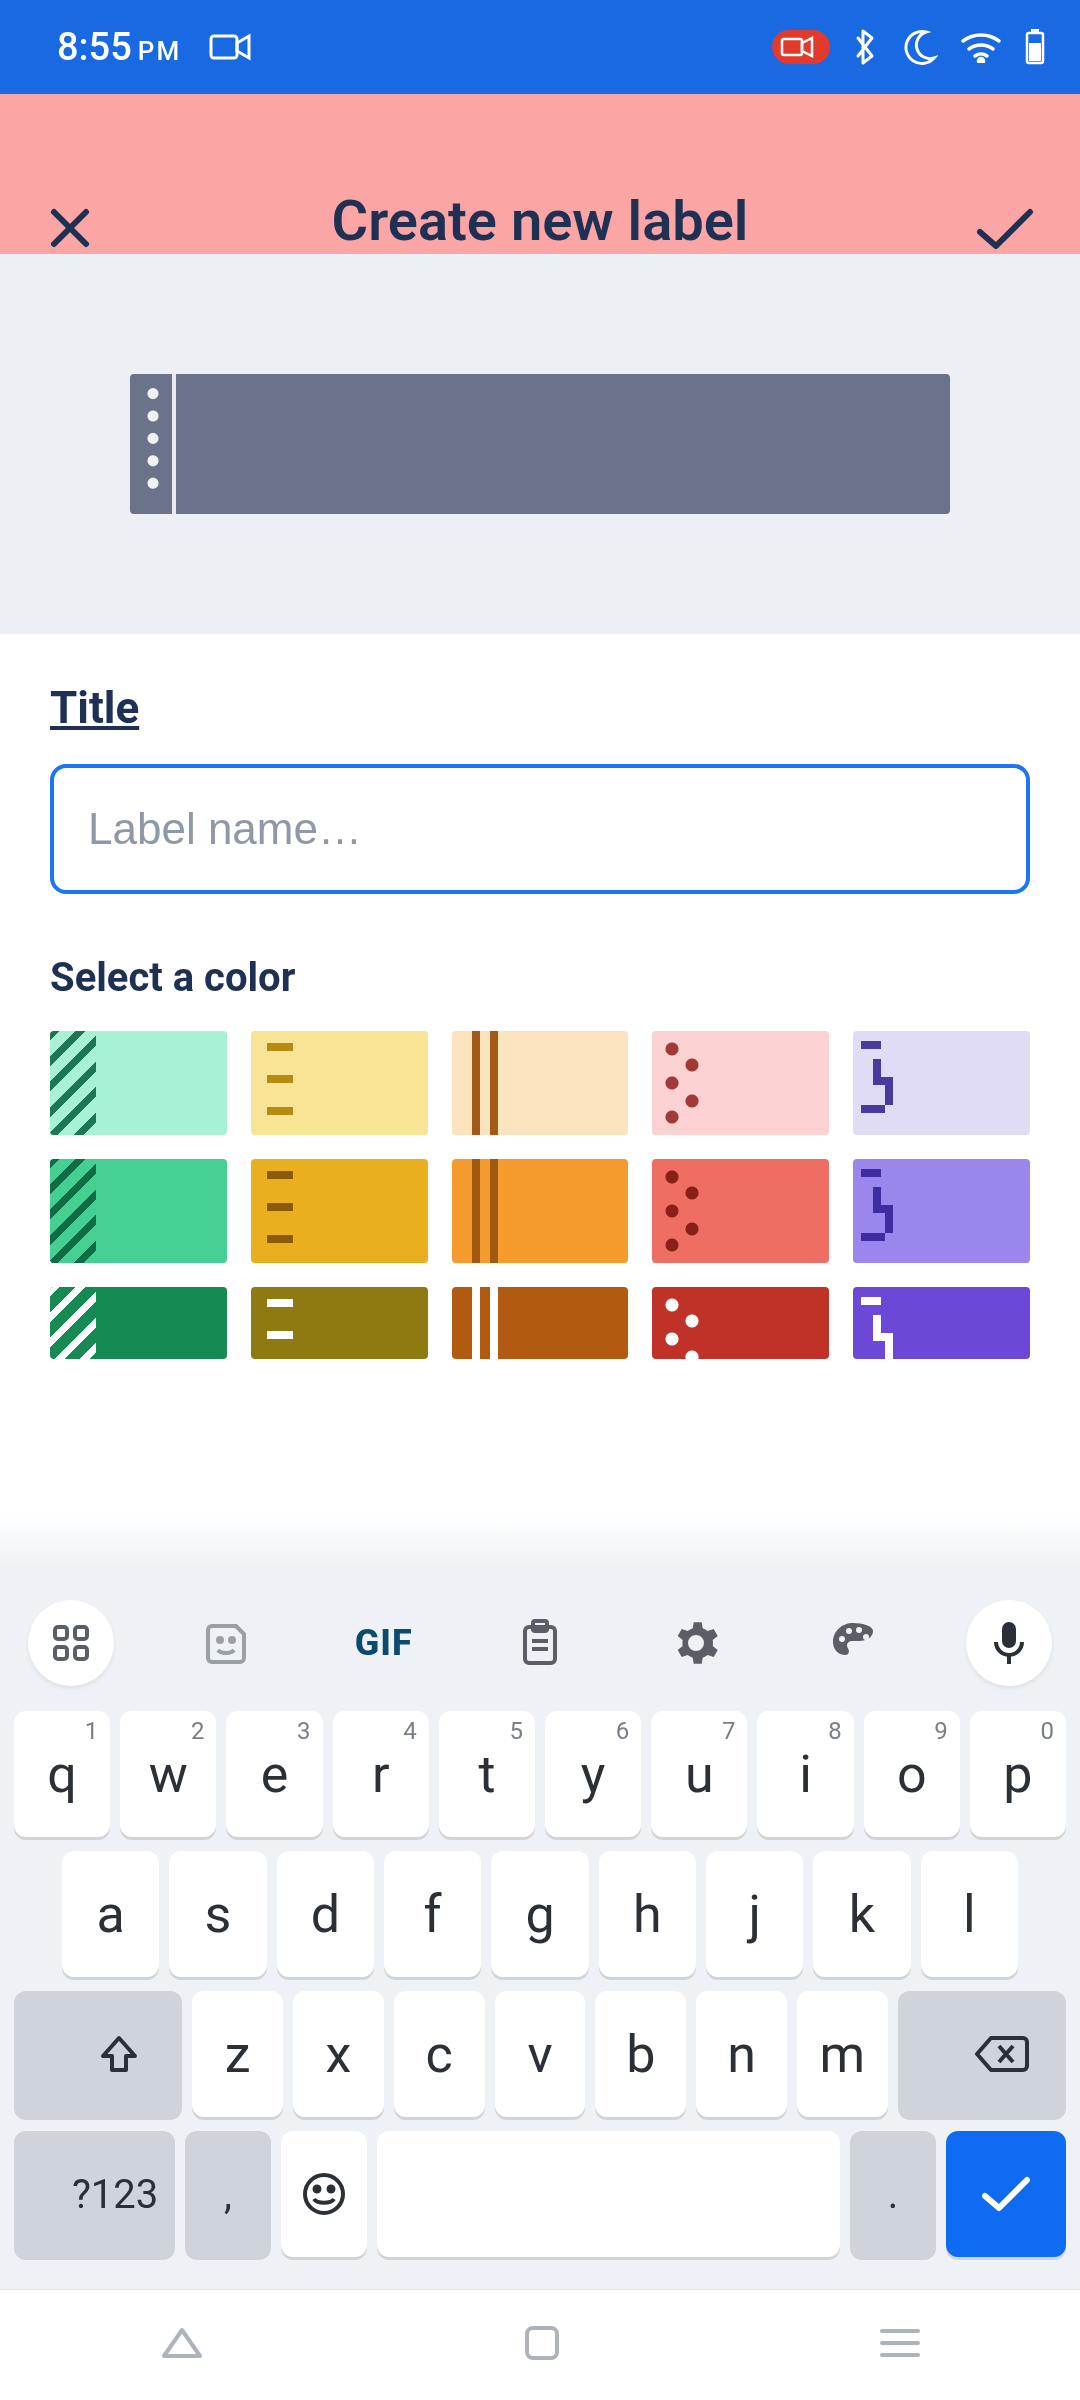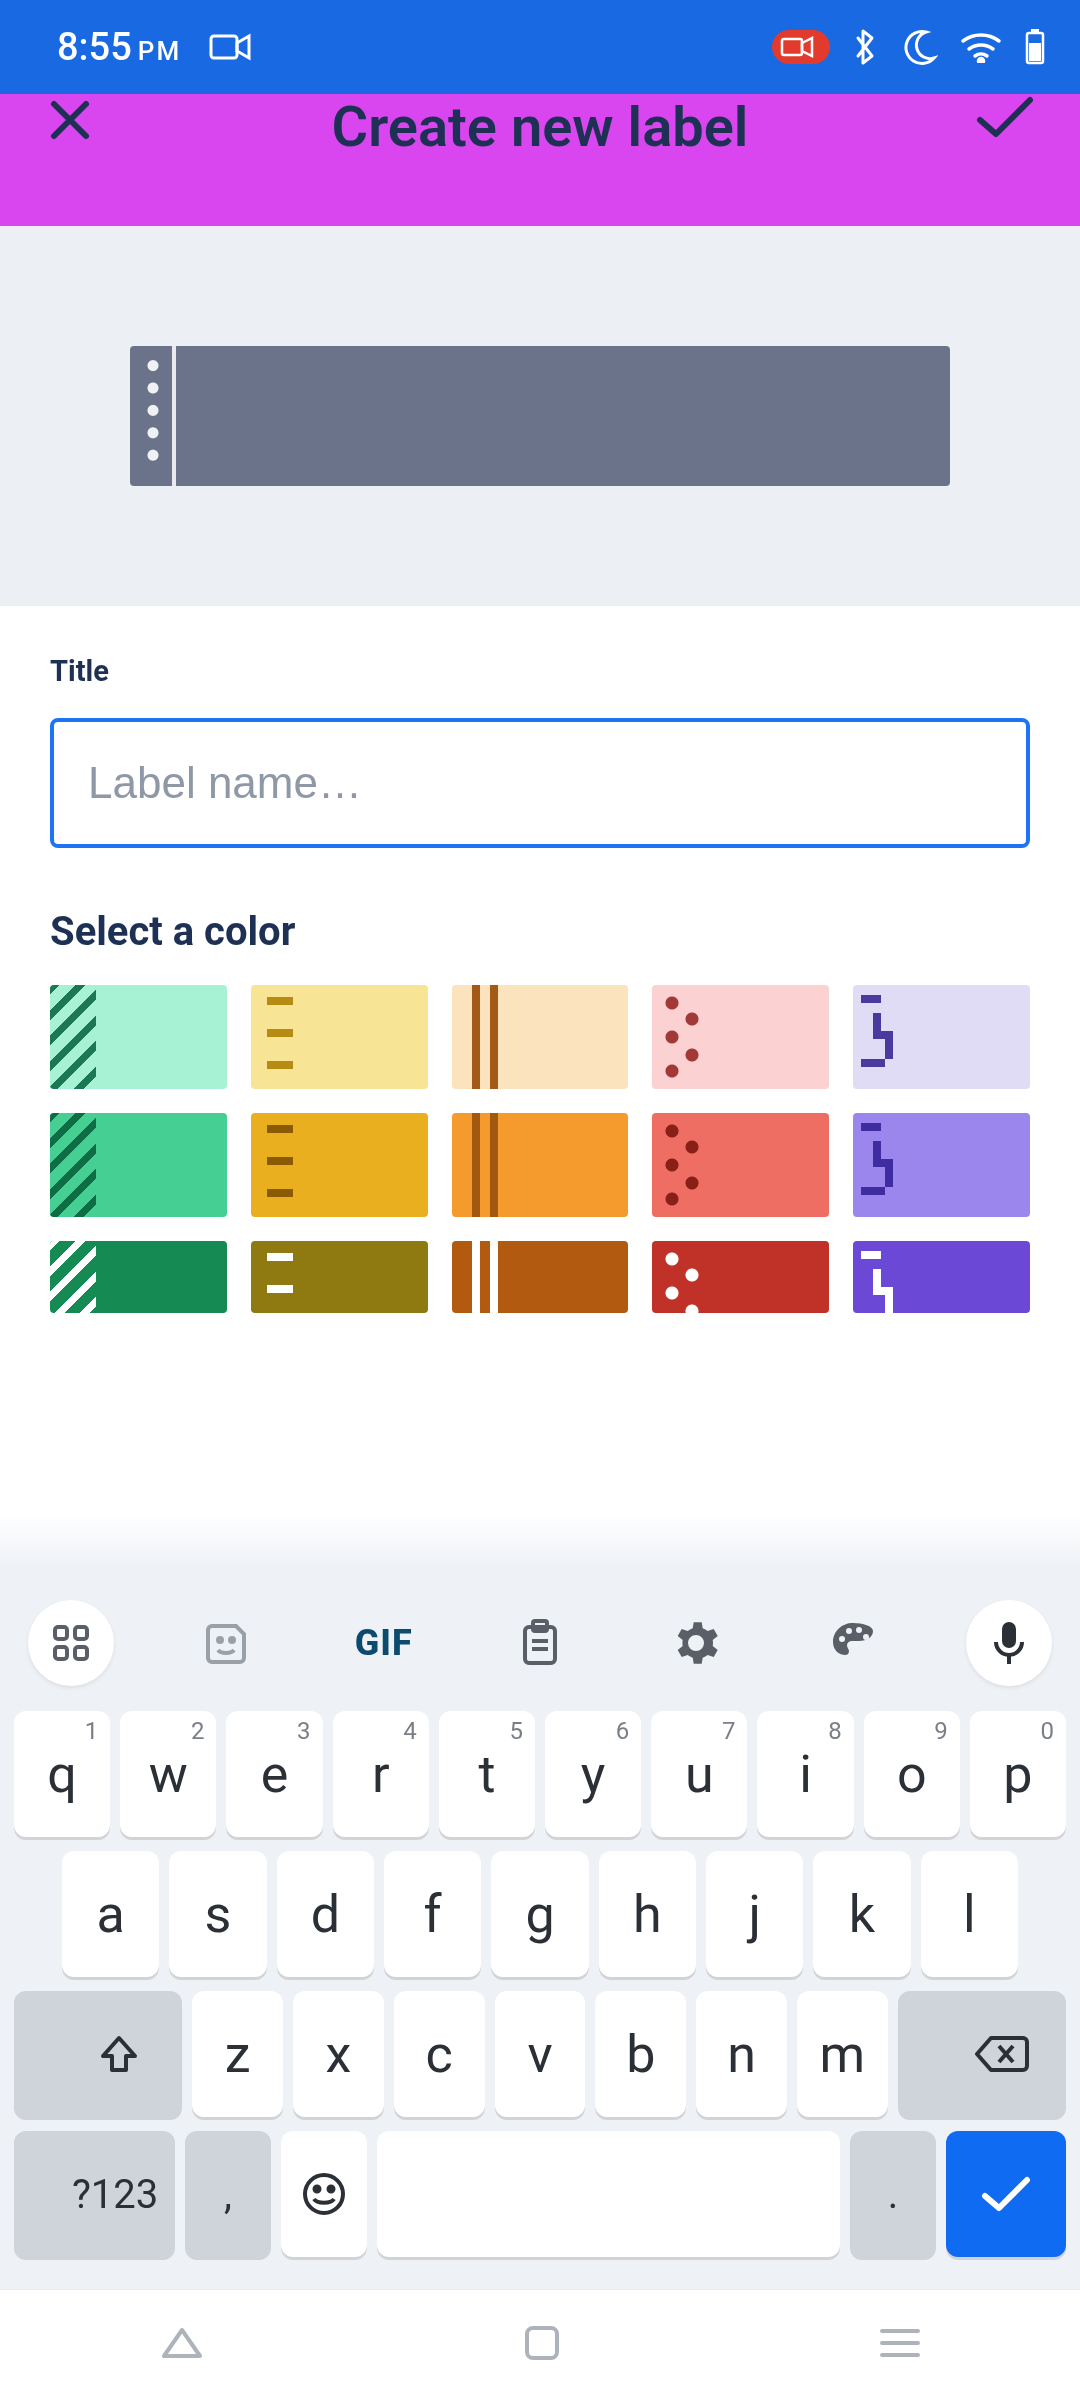--- a/index.html
+++ b/index.html
@@ -31,25 +31,25 @@
     font-size:38px;
     font-weight:500;
   }
   .status-left{display:flex;align-items:center;gap:28px;margin-left:19px;}
   .status-right{display:flex;align-items:center;gap:22px;}
   .status-time span.ampm{font-size:26px;margin-left:6px;letter-spacing:2px;}
   .status-icon svg{display:block;}
 
   
   .app-header{
-    height:132px;
+    height:160px;
     display:flex;
-    align-items:flex-start;
+    align-items:flex-end;
     padding:0 44px;
-    background:#d946ef;
+    background:#fca5a5;
   }
   .hdr-close{width:70px;display:flex;justify-content:flex-start;}
   .hdr-title{
     flex:1;text-align:center;
     font-size:56px;font-weight:600;
     color:var(--header-text);
   }
   .hdr-conf{width:70px;display:flex;justify-content:flex-end;}
 
   
@@ -82,27 +82,28 @@
     opacity:.9;
   }
   .preview-stub::after{
     content:"";position:absolute;top:0;bottom:0;right:0;width:4px;
     background:#fff;opacity:.85;
   }
 
   
   .form-area{padding:48px 50px 0 50px;}
   .form-label{
-    font-size:29px;font-weight:700;color:var(--header-text);
+    font-size:44px;font-weight:700;color:var(--header-text);
     margin-bottom:30px;
+    text-decoration:underline;
   }
   .text-input{
     width:100%;box-sizing:border-box;
     border:4px solid var(--selection-blue);
-    border-radius:8px;
+    border-radius:16px;
     font-size:44px;
     padding:36px 34px;
     color:#333;
     outline:none;
   }
   .text-input::placeholder{color:#8f98a6;}
 
   .section-label{
     font-size:40px;font-weight:700;color:var(--header-text);
     margin:60px 0 30px 0;

